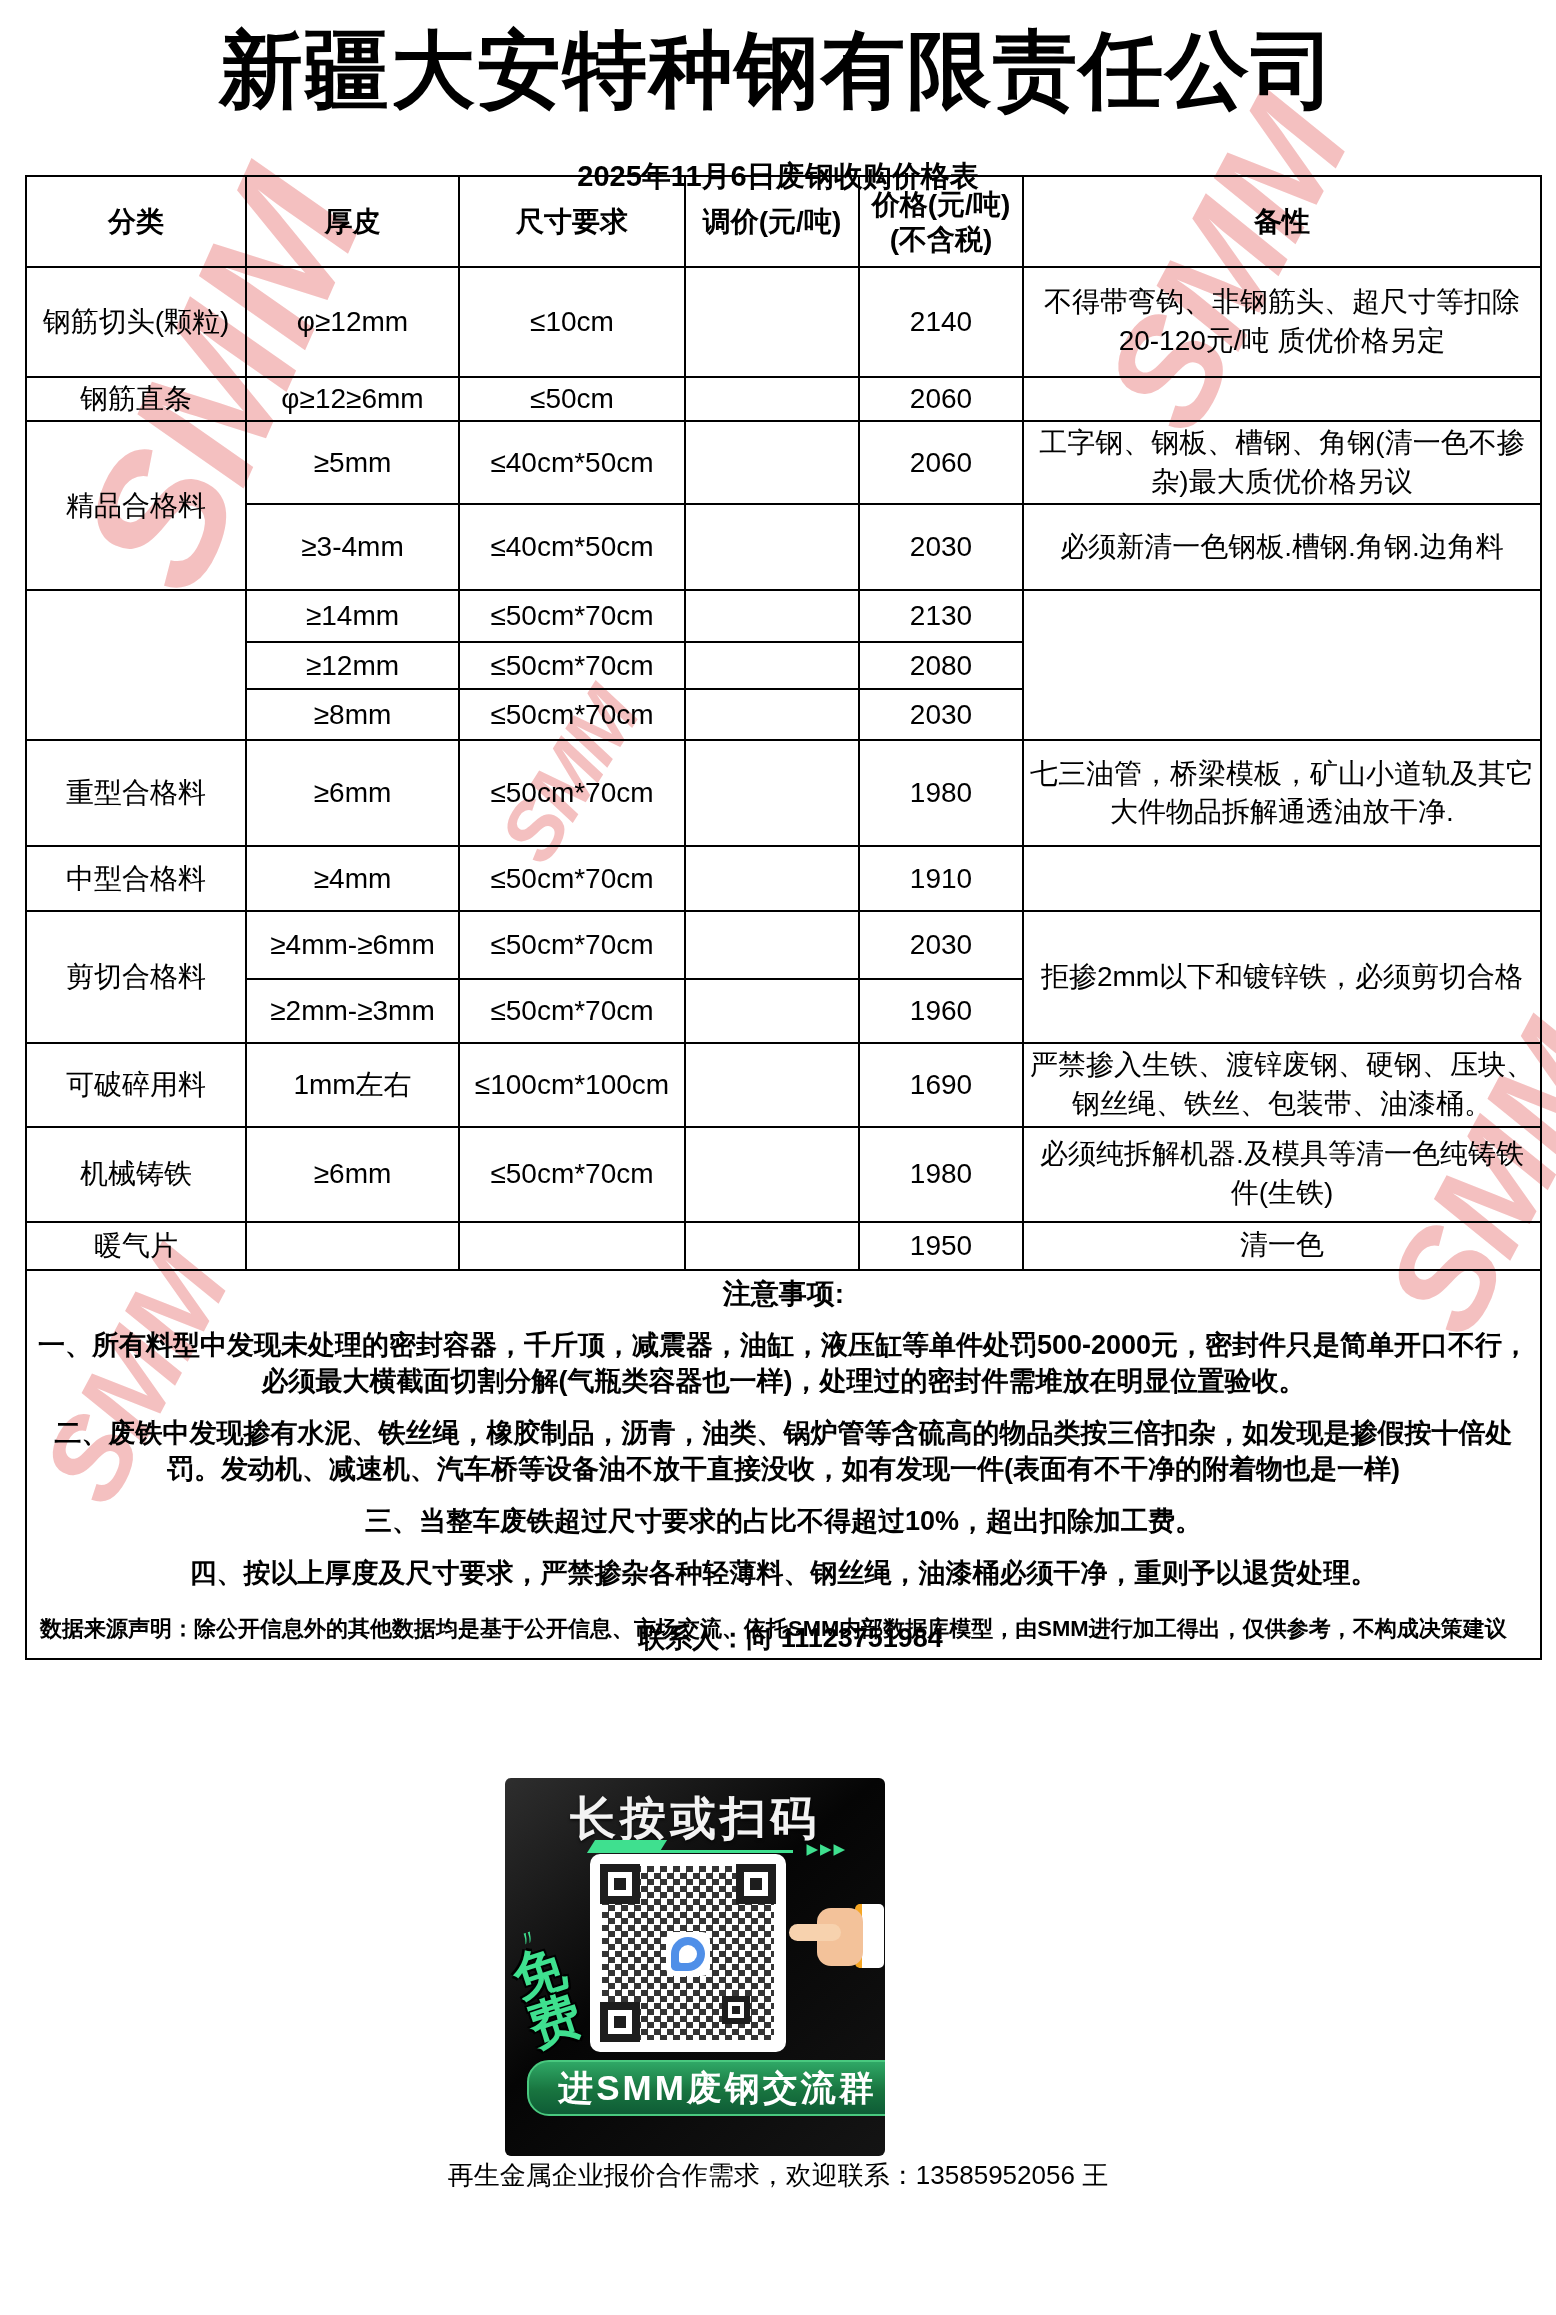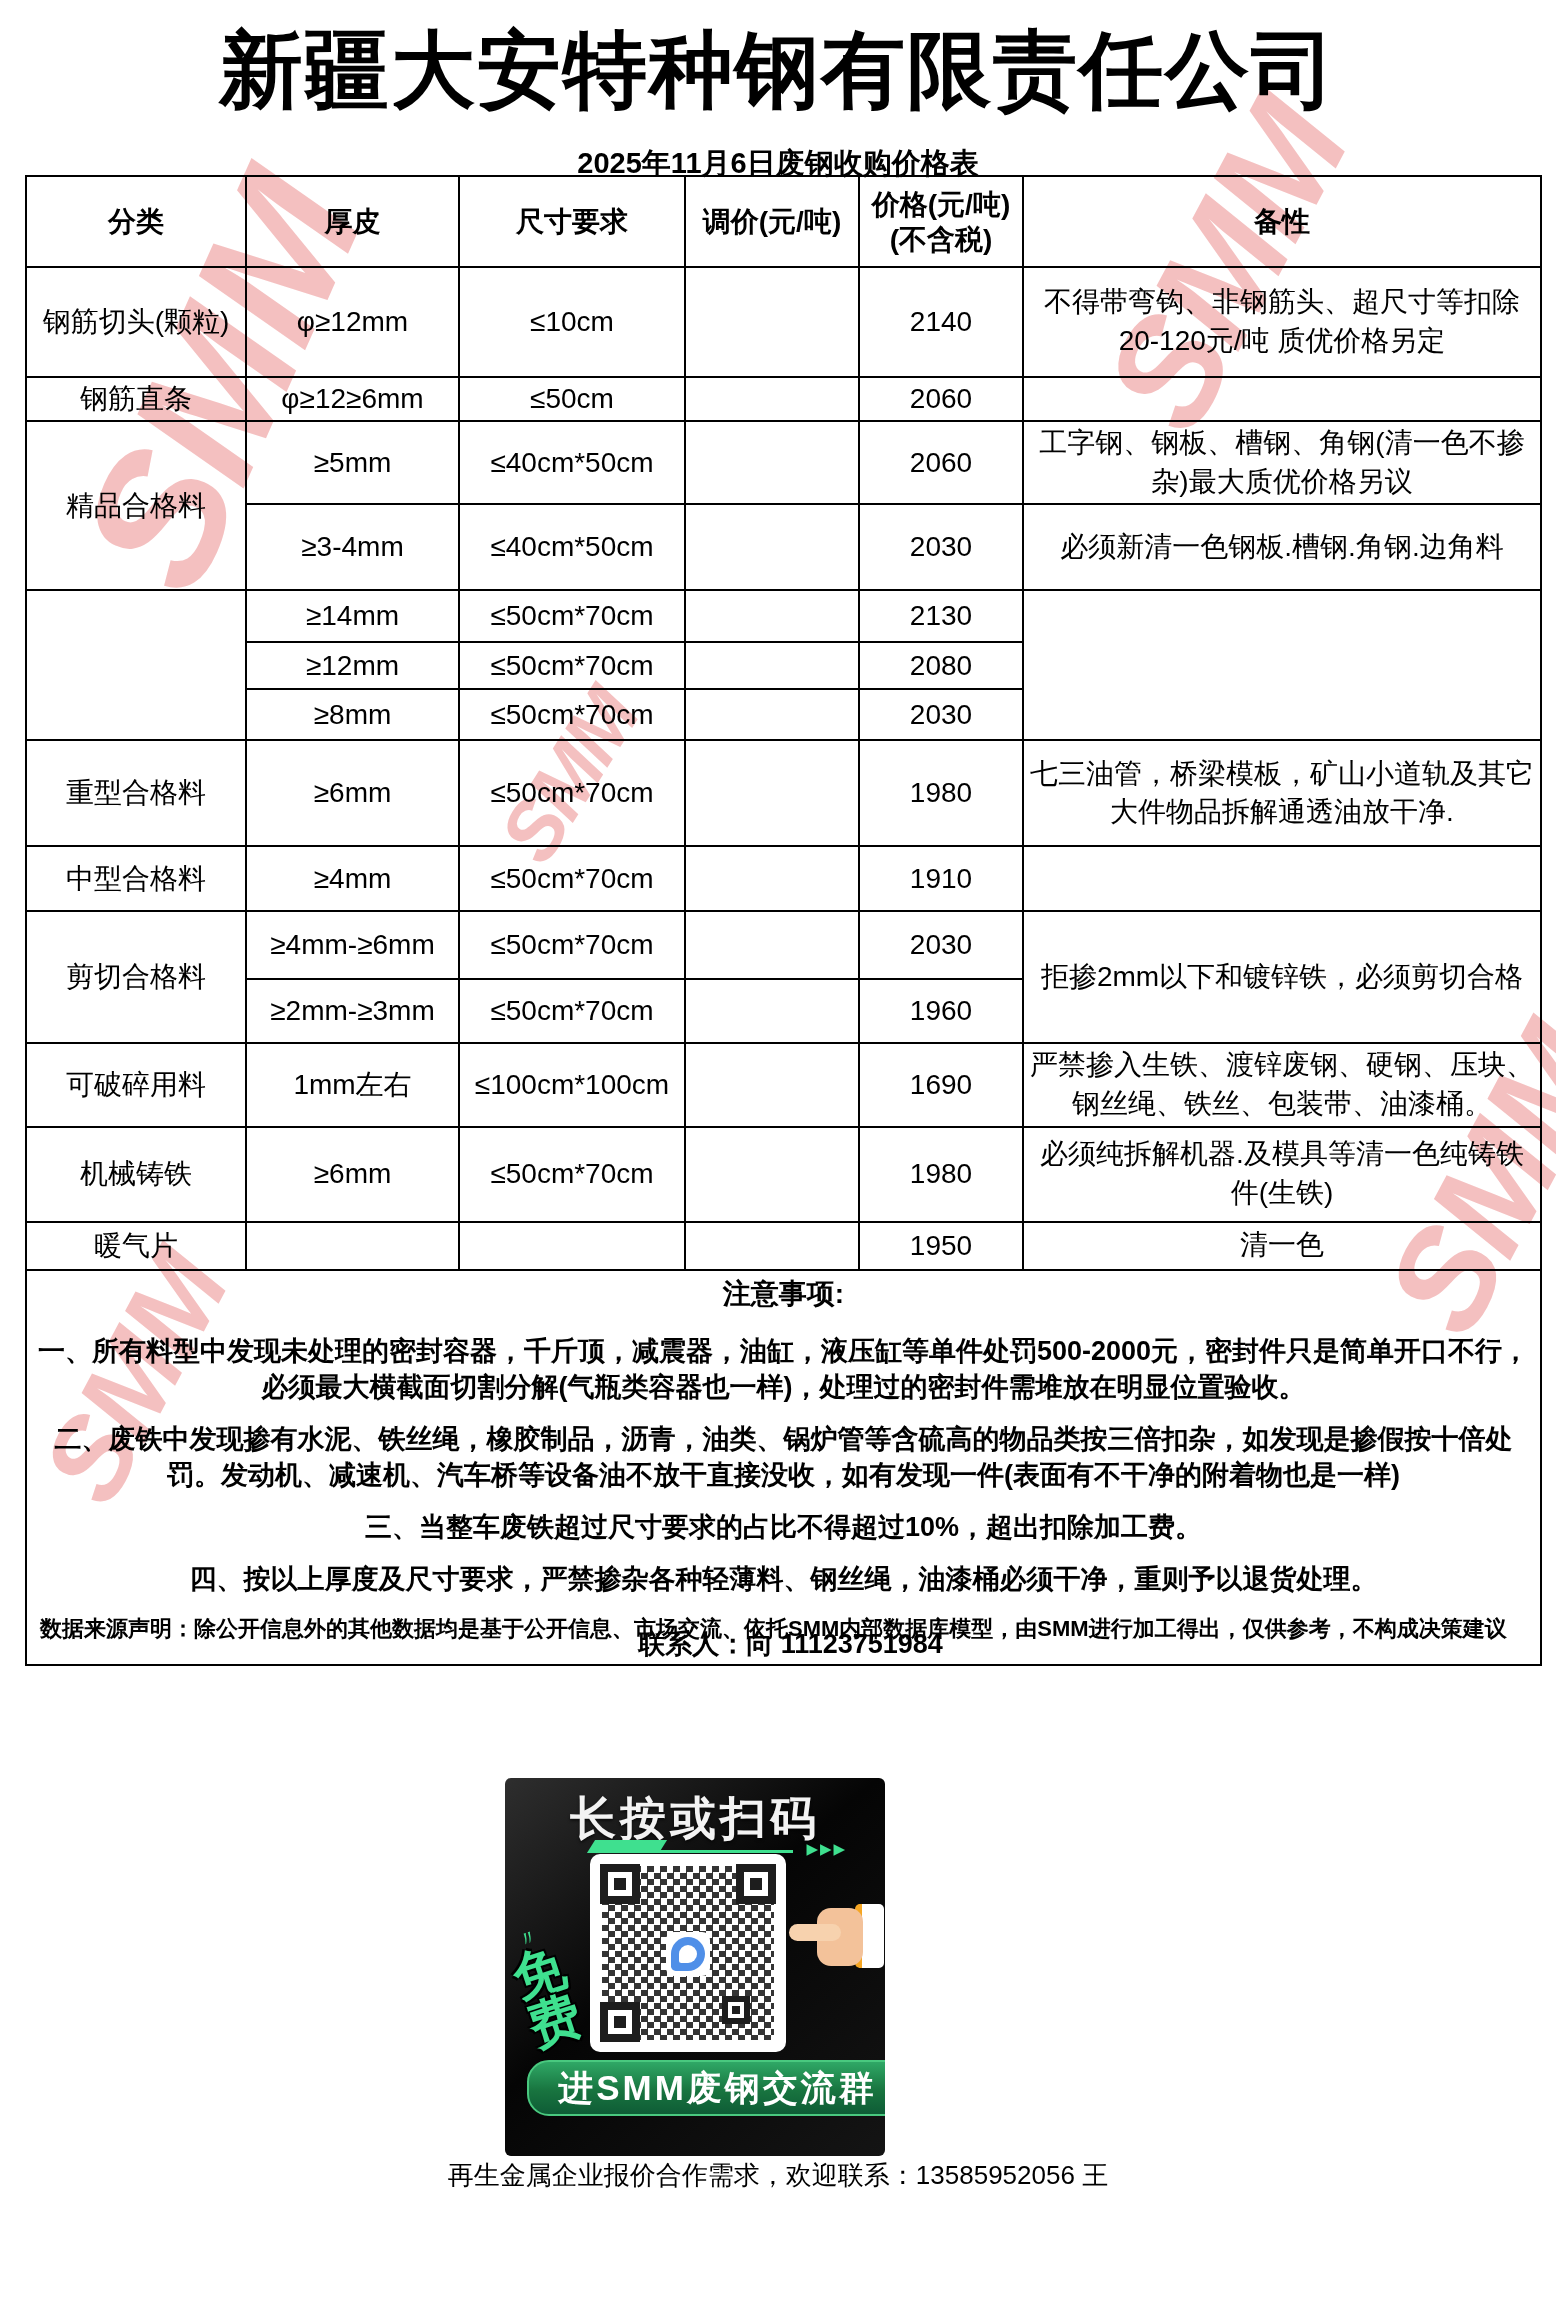--- a/index.html
+++ b/index.html
@@ -4,31 +4,31 @@
 <style>
   html,body{margin:0;padding:0;background:#e8e8e8;}
   .page{position:relative;width:1556px;height:2315px;background:#fff;overflow:hidden;
         font-family:"Liberation Sans","DejaVu Sans",sans-serif;color:#000;margin:0 auto;}
   
   .wm{position:absolute;z-index:0;color:rgba(228,106,106,0.42);font-weight:bold;font-style:italic;
       line-height:1;letter-spacing:-3px;pointer-events:none;white-space:nowrap;}
   .layer{position:absolute;z-index:1;left:0;top:0;width:100%;}
   
   .title{position:absolute;top:14px;left:0;width:100%;text-align:center;font-size:84px;font-weight:bold;letter-spacing:2px;}
-  .subtitle{position:absolute;top:144px;left:0;width:100%;text-align:center;font-size:29px;font-weight:600;}
+  .subtitle{position:absolute;top:157px;left:0;width:100%;text-align:center;font-size:29px;font-weight:600;}
   
   table.price{position:absolute;left:25px;top:175px;width:1515px;border-collapse:collapse;table-layout:fixed;background:transparent;}
   table.price td,table.price th{border:2px solid #000;vertical-align:middle;text-align:center;
       font-size:28px;font-weight:normal;padding:2px 4px;overflow:hidden;background:transparent;}
   table.price th{font-weight:bold;}
   td.rem{text-align:left;font-size:25px;line-height:1.38;padding:4px 12px;}
   th.price-head div{line-height:1.25;}
   
   td.notes-cell{text-align:left;vertical-align:top;padding:8px 14px;}
-  .notes-heading{font-size:28px;font-weight:bold;margin:2px 0 20px 0;}
+  .notes-heading{font-size:28px;font-weight:bold;margin:2px 0 14px 0;}
   .note-item{font-size:27px;font-weight:bold;line-height:1.34;margin:0 0 16px 0;}
   .contact{font-size:27px;font-weight:bold;margin-top:28px;padding-left:14px;}
   
   .disclaimer{position:absolute;top:1614px;left:28px;width:1510px;font-size:22px;font-weight:bold;white-space:nowrap;padding-left:12px;}
   .footer{position:absolute;top:2158px;left:0;width:100%;text-align:center;font-size:26px;}
   
   .qr-card{position:absolute;left:505px;top:1778px;width:380px;height:378px;border-radius:6px;
            background:linear-gradient(140deg,#2e2e2e 0%,#050505 45%,#141414 100%);z-index:2;overflow:hidden;}
   .qr-headline{position:absolute;top:10px;left:0;width:100%;text-align:center;font-size:46px;font-weight:bold;
                color:#f3f3f3;text-shadow:0 2px 3px rgba(0,0,0,.6);letter-spacing:4px;}

